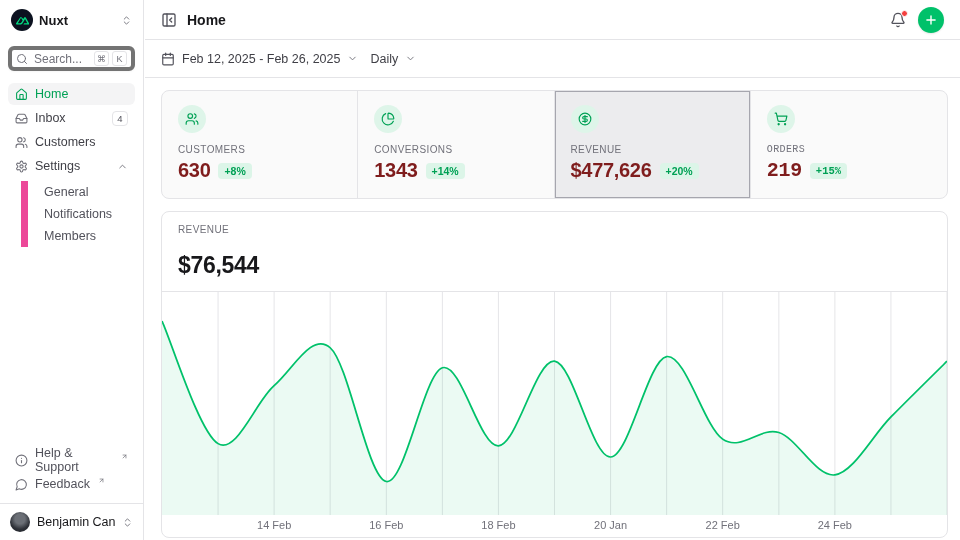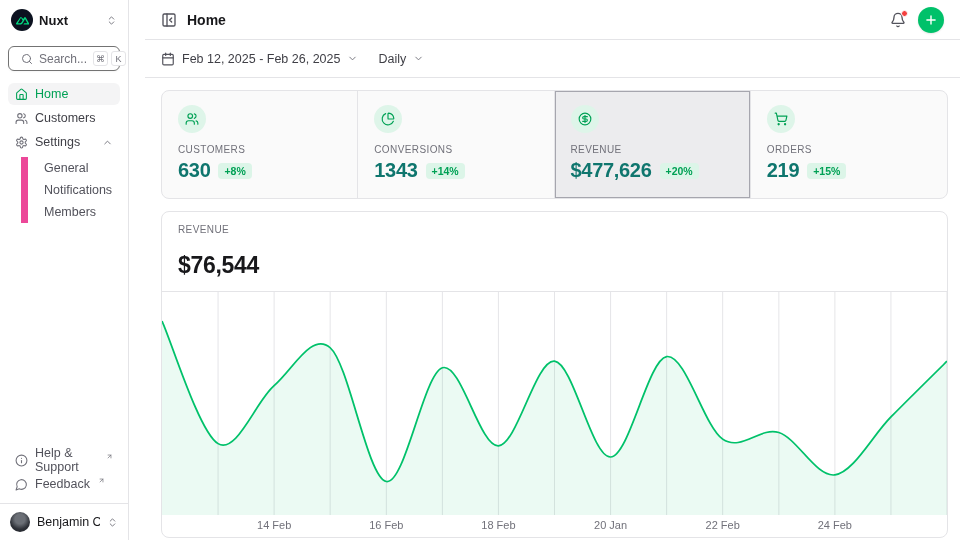--- a/index.html
+++ b/index.html
@@ -1,29 +1,29 @@
 <!DOCTYPE html>
 <html><head>
 <meta charset="utf-8">
 <style>
   * { margin:0; padding:0; box-sizing:border-box; }
   html,body { width:960px; height:540px; overflow:hidden; background:#fff;
     font-family:"Liberation Sans","DejaVu Sans",sans-serif; color:#18181b; }
 
   
-  .sidebar { position:absolute; left:0; top:0; bottom:0; width:129px;
+  .sidebar { position:absolute; left:0; top:0; bottom:0; width:144px;
     border-right:1px solid #e4e4e7; background:#fff; display:flex; flex-direction:column;
     padding:8px 8px 0 8px; }
   .logo-row { display:flex; align-items:center; gap:6px; height:24px; padding:0 3px; cursor:pointer; }
   .logo-circle { width:22px; height:22px; border-radius:50%; background:#0c1220;
     display:flex; align-items:center; justify-content:center; flex-shrink:0; }
   .logo-name { font-size:13px; font-weight:700; letter-spacing:.1px; }
   .updown { margin-left:auto; color:#71717a; display:flex; }
-  .search-btn { margin-top:14px; height:25px; border:1px solid #737373; border-radius:6px;
-    background:#fff; display:flex; align-items:center; gap:6px; padding:0 12px;
+  .search-btn { margin-top:14px; height:25px; border:4px solid #737373; border-radius:6px;
+    background:#fff; display:flex; align-items:center; gap:6px; padding:0 4px;
     color:#71717a; font-size:12px; box-shadow:0 1px 2px rgba(0,0,0,.04); cursor:pointer; }
   .kbd { min-width:15px; height:15px; border:1px solid #e4e4e7; border-radius:3px;
     font-size:9px; color:#71717a; background:#fff; display:flex; align-items:center;
     justify-content:center; padding:0 2px; }
   .kbd + .kbd { margin-left:3px; }
   .search-kbds { margin-left:auto; display:flex; }
   .nav { margin-top:12px; display:flex; flex-direction:column; gap:2px; }
   .nav-item { height:22px; display:flex; align-items:center; gap:7px; padding:0 7px;
     border-radius:6px; font-size:12.5px; font-weight:500; color:#3f3f46; cursor:pointer; }
   .nav-item .ico { display:flex; color:#71717a; flex-shrink:0; }
@@ -58,41 +58,41 @@
     background:none; border:none; cursor:pointer; }
   .page-title { font-size:14px; font-weight:700; }
   .header-right { margin-left:auto; display:flex; align-items:center; gap:12px; }
   .bell-wrap { position:relative; display:flex; cursor:pointer; color:#52525b; }
   .bell-dot { position:absolute; top:-2px; right:-2px; width:7px; height:7px;
     border-radius:50%; background:#f43f3f; border:1.5px solid #fff; }
   .plus-btn { width:26px; height:26px; border-radius:50%; background:#00c16a; border:none;
     color:#fff; display:flex; align-items:center; justify-content:center; cursor:pointer;
     box-shadow:0 1px 2px rgba(0,0,0,.1); }
   .toolbar { height:38px; flex-shrink:0; border-bottom:1px solid #e4e4e7; display:flex;
-    align-items:center; gap:20px; padding:0 16px; }
+    align-items:center; gap:12px; padding:0 16px; }
   .tb-btn { display:flex; align-items:center; gap:7px; background:none; border:none;
     font-size:12.5px; font-weight:500; color:#3f3f46; cursor:pointer;
     font-family:inherit; }
   .tb-btn .ico { display:flex; color:#52525b; }
   .tb-btn .chev { display:flex; color:#71717a; }
 
   .content { flex:1; min-height:0; padding:12px 12px 2px 16px; display:flex; flex-direction:column; }
 
   
   .stats { display:grid; grid-template-columns:repeat(4,1fr); border:1px solid #e4e4e7;
     border-radius:8px; background:#fafafa; overflow:hidden; flex-shrink:0; }
   .stat { padding:14px 16px 16px; border-right:1px solid #e4e4e7; cursor:pointer; }
-  .stat:last-child { border-right:none; }
+  .stat:last-child { border-right:none;font-family:Liberation Mono, monospace; }
   .stat.selected { background:#ececee; box-shadow:inset 0 0 0 1px #a6a6ae; }
   .stat-icon { width:28px; height:28px; border-radius:50%; background:#def5e9;
     display:flex; align-items:center; justify-content:center; color:#00a155; }
   .stat-label { margin-top:11px; font-size:10px; font-weight:500; letter-spacing:.4px;
     color:#71717a; text-transform:uppercase; }
   .stat-value-row { margin-top:4px; display:flex; align-items:center; gap:8px; }
-  .stat-value { font-size:20px; font-weight:700; letter-spacing:-.3px; color:#0f766e; }
+  .stat-value { font-size:20px; font-weight:700; letter-spacing:-.3px; color:#7f1d1d; }
   .delta { font-size:10.5px; font-weight:600; color:#00a155; background:#dcf5e8;
     border-radius:4px; padding:2px 6px; }
 
   
   .chart-card { margin-top:12px; flex:1; min-height:0; border:1px solid #e4e4e7;
     border-radius:8px; background:#fff; display:flex; flex-direction:column; overflow:hidden; }
   .chart-header { padding:12px 16px; border-bottom:1px solid #e4e4e7; flex-shrink:0; }
   .chart-label { font-size:10px; font-weight:500; letter-spacing:.4px; color:#71717a;
     text-transform:uppercase; }
   .chart-value { margin-top:17px; font-size:23px; font-weight:700; letter-spacing:-.3px; }
@@ -140,20 +140,30 @@
 
   <nav class="nav">
     <div class="nav-item active">
       <span class="ico">
         <svg width="13" height="13" viewBox="0 0 24 24" fill="none" stroke="currentColor" stroke-width="2" stroke-linecap="round" stroke-linejoin="round">
             <path d="M15 21v-8a1 1 0 0 0-1-1h-4a1 1 0 0 0-1 1v8"></path>
             <path d="M3 10a2 2 0 0 1 .709-1.528l7-5.999a2 2 0 0 1 2.582 0l7 5.999A2 2 0 0 1 21 10v9a2 2 0 0 1-2 2H5a2 2 0 0 1-2-2z"></path>
           </svg>
       </span>
       <span>Home</span>
+    </div>
+    <div class="nav-item">
+      <span class="ico">
+        <svg width="13" height="13" viewBox="0 0 24 24" fill="none" stroke="currentColor" stroke-width="2" stroke-linecap="round" stroke-linejoin="round">
+            <polyline points="22 12 16 12 14 15 10 15 8 12 2 12"></polyline>
+            <path d="M5.45 5.11 2 12v6a2 2 0 0 0 2 2h16a2 2 0 0 0 2-2v-6l-3.45-6.89A2 2 0 0 0 16.76 4H7.24a2 2 0 0 0-1.79 1.11z"></path>
+          </svg>
+      </span>
+      <span>Inbox</span>
+      <span class="chip">4</span>
     </div>
     <div class="nav-item">
       <span class="ico">
         <svg width="13" height="13" viewBox="0 0 24 24" fill="none" stroke="currentColor" stroke-width="2" stroke-linecap="round" stroke-linejoin="round">
             <path d="M16 21v-2a4 4 0 0 0-4-4H6a4 4 0 0 0-4 4v2"></path>
             <circle cx="9" cy="7" r="4"></circle>
             <path d="M22 21v-2a4 4 0 0 0-3-3.87"></path>
             <path d="M16 3.13a4 4 0 0 1 0 7.75"></path>
           </svg>
       </span>

